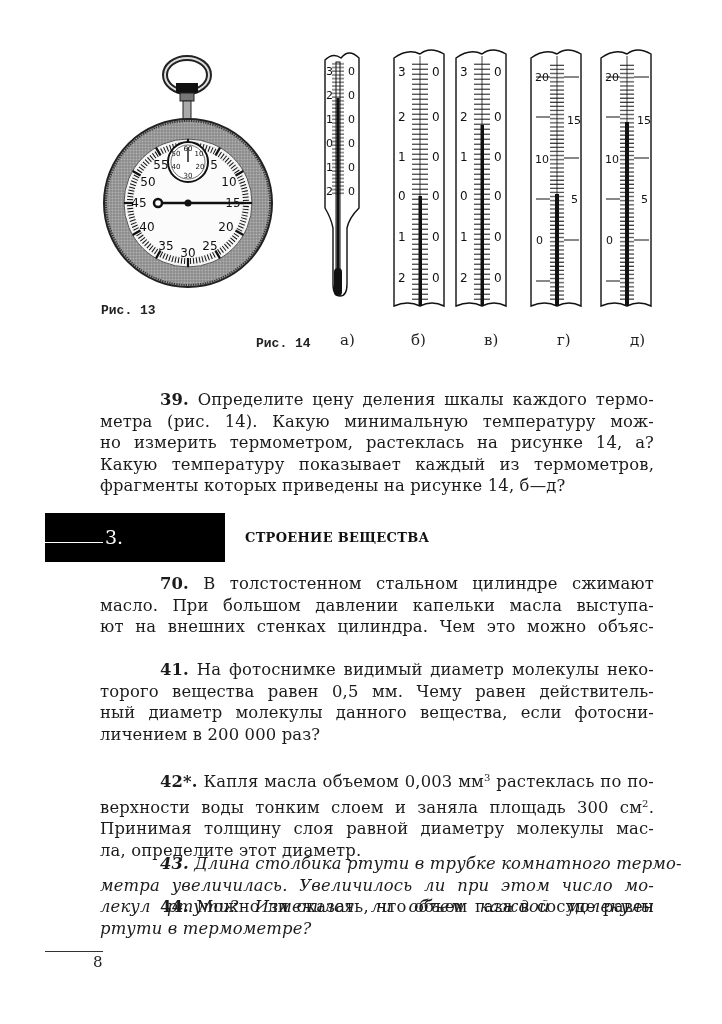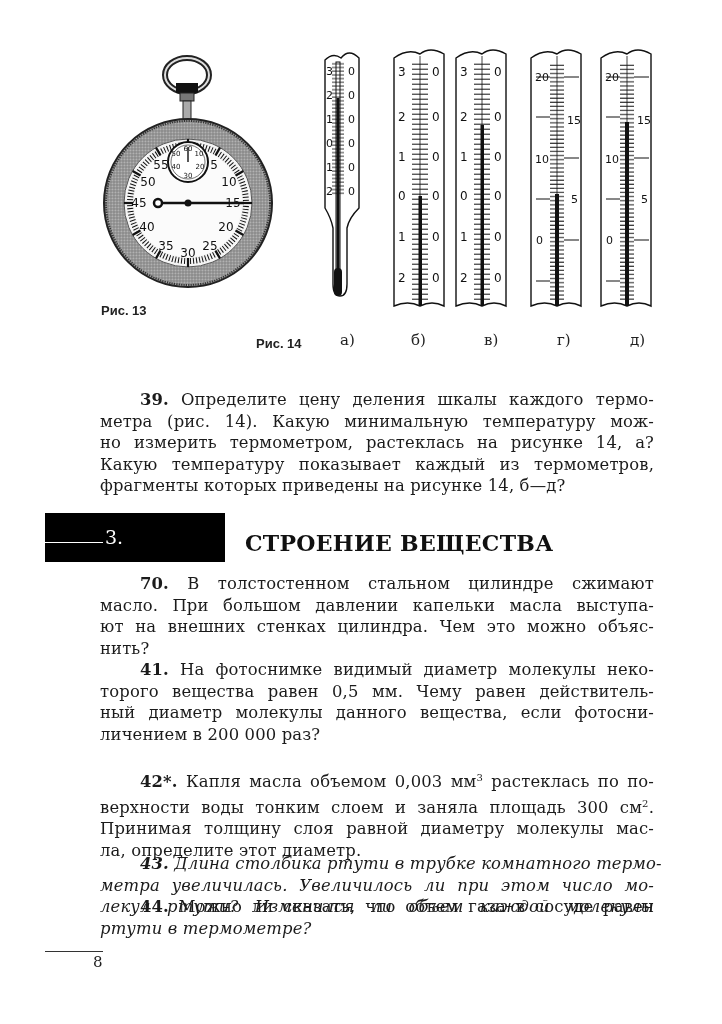--- a/index.html
+++ b/index.html
@@ -2,41 +2,41 @@
 <html><head>
 <meta charset="utf-8">
 <style>
   html, body { margin: 0; padding: 0; background: #ffffff; }
   body {
     width: 722px; height: 1024px; position: relative; overflow: hidden;
     font-family: "DejaVu Serif", "Liberation Serif", serif;
     color: #1a1a1a;
   }
   .abs { position: absolute; }
-  .fig-caption { font-family: Liberation Sans, sans-serif; font-weight: bold; font-size: 13px; color: #222; }
+  .fig-caption { font-family: Liberation Mono, monospace; font-weight: bold; font-size: 13px; color: #222; }
   .sub-label { font-family: "DejaVu Serif", serif; font-size: 15px; color: #222; }
   .para {
     position: absolute; left: 100px; width: 554px;
     font-size: 16.4px; line-height: 21.6px; text-align: justify;
     letter-spacing: 0.15px; color: #1b1b1b;
   }
   .para .line { display: block; text-align: justify; text-align-last: justify; white-space: nowrap; }
   .para .line.last { text-align-last: left; }
   .para .indent { padding-left: 40px; }
-  .num { font-weight: bold; }
+  .num { font-weight: bold; margin-left: 20px; }
   .sup { font-size: 10px; vertical-align: 6px; }
   .chapter-box {
     position: absolute; left: 45px; top: 513px; width: 180px; height: 49px; background: #000;
   }
   .chapter-rule { position: absolute; left: 0; top: 29px; width: 58px; height: 1px; background: #fff; }
   .chapter-num {
     position: absolute; left: 60px; top: 13px; color: #fff; font-size: 19px; font-family: "DejaVu Serif", serif;
   }
   .chapter-title {
-    position: absolute; left: 245px; top: 530px; font-size: 22px; font-weight: bold; letter-spacing: 0.3px;
+    position: absolute; left: 245px; top: 530px; font-size: 13px; font-weight: bold; letter-spacing: 0.3px;
     font-family: "DejaVu Serif", serif; color: #111;
   }
   .footer-rule { position: absolute; left: 45px; top: 951px; width: 58px; height: 1px; background: #333; }
   .page-num { position: absolute; left: 93px; top: 953px; font-size: 15px; font-family: "DejaVu Serif", serif; color: #222; }
 </style>
 </head>
 <body>
 
 <div class="abs" style="left:92px; top:55px; width:200px; height:240px;">
   <svg width="200" height="240" viewBox="0 0 200 240">
@@ -257,21 +257,20 @@
 <div class="chapter-box">
   <div class="chapter-rule"></div>
   <div class="chapter-num">3.</div>
 </div>
 <div class="chapter-title">СТРОЕНИЕ ВЕЩЕСТВА</div>
 
 <div class="para" style="top:573px;">
   <span class="line indent"><span class="num">70.</span> <span>В толстостенном стальном цилиндре сжимают</span></span>
   <span class="line">масло. При большом давлении капельки масла выступа-</span>
   <span class="line">ют на внешних стенках цилиндра. Чем это можно объяс-</span>
-  <span class="line last">нить?</span>
 </div>
 
 <div class="para" style="top:659px;">
   <span class="line indent"><span class="num">41.</span> <span>На фотоснимке видимый диаметр молекулы неко-</span></span>
   <span class="line">торого вещества равен 0,5 мм. Чему равен действитель-</span>
   <span class="line">ный диаметр молекулы данного вещества, если фотосни-</span>
   <span class="line last">личением в 200 000 раз?</span>
 </div>
 
 <div class="para" style="top:767px;">

